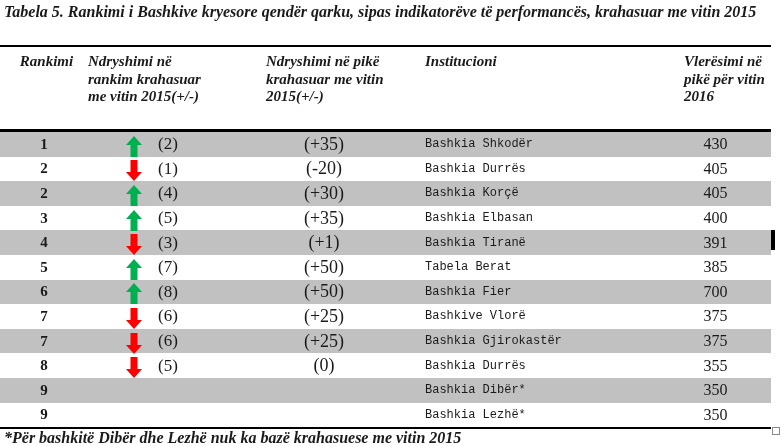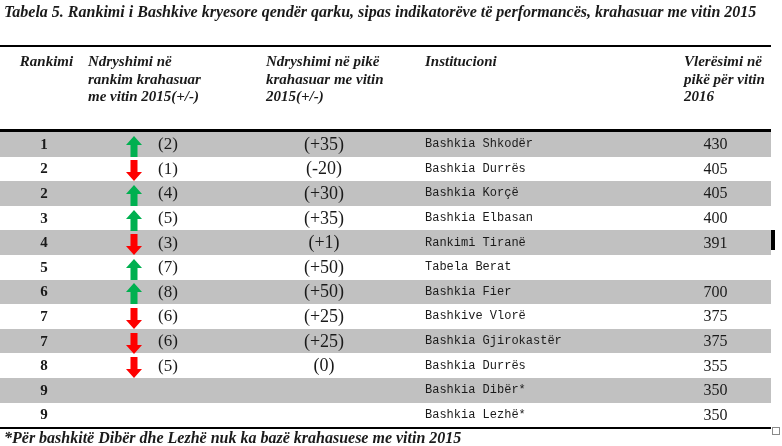--- a/index.html
+++ b/index.html
@@ -211,21 +211,21 @@
         <svg width="18" height="21" viewBox="0 0 18 21">
                 <polygon points="9,21 1,12 5.5,12 5.5,0 12.5,0 12.5,12 17,12" class="down"></polygon>
               </svg>
       </span>
       <span class="chg">(3)</span>
     </div>
     <div class="td c3">
       <span class="pts">(+1)</span>
     </div>
     <div class="td c4">
-      <span class="inst">Rankimi Tiranë</span>
+      <span class="inst">Bashkia Tiranë</span>
     </div>
     <div class="td c5">
       <span class="score">391</span>
     </div>
   </div>
         <div class="tr">
     <div class="td c1">
       <span class="rank">5</span>
     </div>
     <div class="td c2">
@@ -234,20 +234,23 @@
                 <polygon points="9,0 17,9 12.5,9 12.5,21 5.5,21 5.5,9 1,9" class="up"></polygon>
               </svg>
       </span>
       <span class="chg">(7)</span>
     </div>
     <div class="td c3">
       <span class="pts">(+50)</span>
     </div>
     <div class="td c4">
       <span class="inst">Tabela Berat</span>
+    </div>
+    <div class="td c5">
+      <span class="score">385</span>
     </div>
   </div>
         <div class="tr shaded">
     <div class="td c1">
       <span class="rank">6</span>
     </div>
     <div class="td c2">
       <span class="arrow">
         <svg width="18" height="21" viewBox="0 0 18 21">
                 <polygon points="9,0 17,9 12.5,9 12.5,21 5.5,21 5.5,9 1,9" class="up"></polygon>

